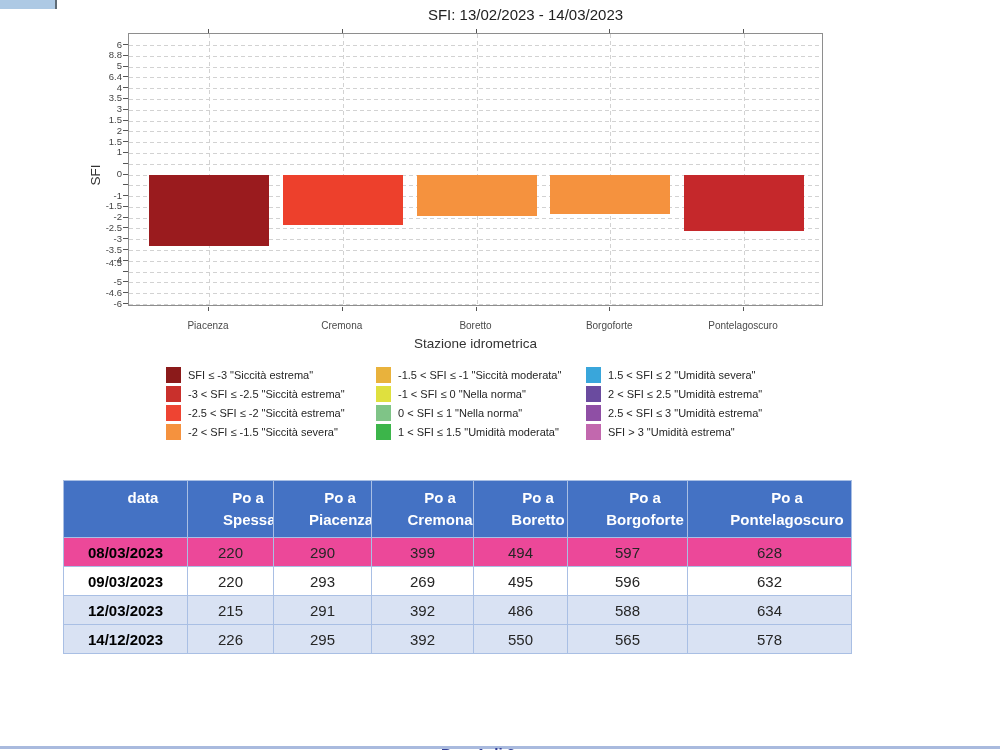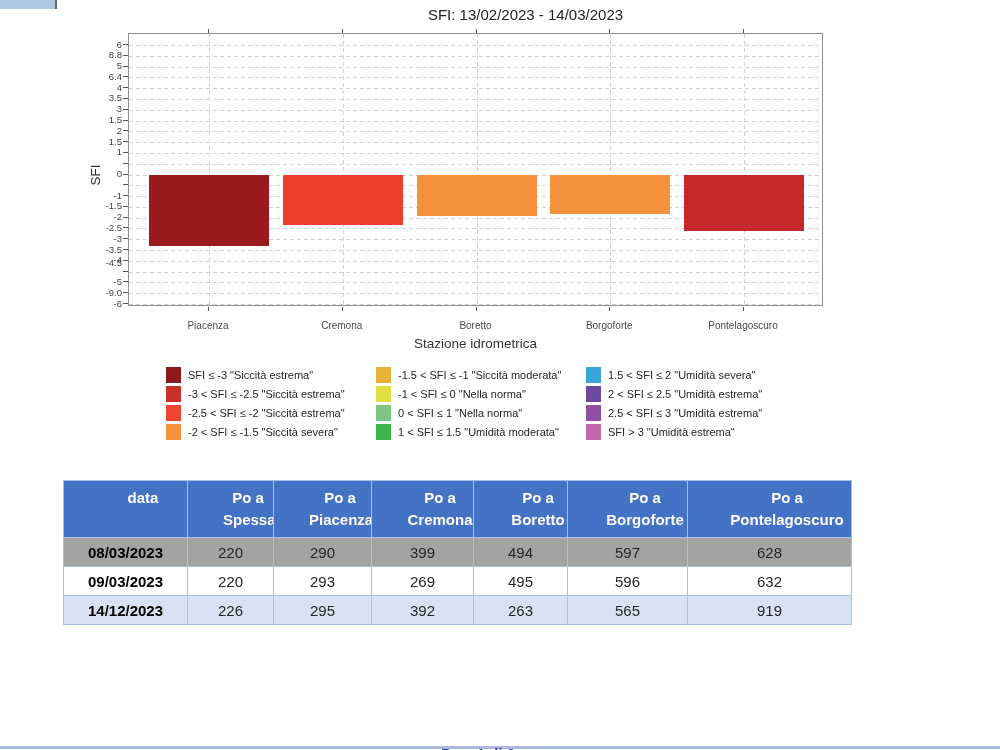--- a/index.html
+++ b/index.html
@@ -99,21 +99,21 @@
     <div class="ytick-label" style="top: 232.754px;">-3</div>
     <div class="ytick" style="top: 249.046px;"></div>
     <div class="ytick-label" style="top: 243.546px;">-3.5</div>
     <div class="ytick" style="top: 259.837px;"></div>
     <div class="ytick-label" style="top: 254.337px;">-4</div>
     <div class="ytick" style="top: 270.629px;"></div>
     <div class="ytick-label" style="top: 257px;">-4.5</div>
     <div class="ytick" style="top: 281.42px;"></div>
     <div class="ytick-label" style="top: 275.92px;">-5</div>
     <div class="ytick" style="top: 292.212px;"></div>
-    <div class="ytick-label" style="top: 286.712px;">-9.0</div>
+    <div class="ytick-label" style="top: 286.712px;">-4.6</div>
     <div class="ytick" style="top: 303.003px;"></div>
     <div class="ytick-label" style="top: 297.503px;">-6</div>
     <div class="xtick" style="left: 208px; top: 307px;"></div>
     <div class="xtick" style="left: 208px; top: 29px;"></div>
     <div class="xtick" style="left: 341.75px; top: 307px;"></div>
     <div class="xtick" style="left: 341.75px; top: 29px;"></div>
     <div class="xtick" style="left: 475.5px; top: 307px;"></div>
     <div class="xtick" style="left: 475.5px; top: 29px;"></div>
     <div class="xtick" style="left: 609.25px; top: 307px;"></div>
     <div class="xtick" style="left: 609.25px; top: 29px;"></div>
@@ -254,46 +254,55 @@
           <div>Po a</div>
           <div>Borgoforte</div>
         </th>
         <th style="background: rgb(68, 114, 196);">
           <div>Po a</div>
           <div>Pontelagoscuro</div>
         </th>
       </tr>
     </thead>
   <tbody id="tbody">
-      <tr style="background: #a3a3a3;">
+      <tr style="background: #ec4899;">
         <td class="date">08/03/2023</td>
         <td class="">220</td>
         <td class="">290</td>
         <td class="">399</td>
         <td class="">494</td>
         <td class="">597</td>
         <td class="">628</td>
       </tr>
       <tr style="background: rgb(255, 255, 255);">
         <td class="date">09/03/2023</td>
         <td class="">220</td>
         <td class="">293</td>
         <td class="">269</td>
         <td class="">495</td>
         <td class="">596</td>
         <td class="">632</td>
       </tr>
       <tr style="background: rgb(217, 226, 243);">
+        <td class="date">12/03/2023</td>
+        <td class="">215</td>
+        <td class="">291</td>
+        <td class="">392</td>
+        <td class="">486</td>
+        <td class="">588</td>
+        <td class="">634</td>
+      </tr>
+      <tr style="background: rgb(217, 226, 243);">
         <td class="date">14/12/2023</td>
         <td class="">226</td>
         <td class="">295</td>
         <td class="">392</td>
-        <td class="">263</td>
+        <td class="">550</td>
         <td class="">565</td>
-        <td class="">919</td>
+        <td class="">578</td>
       </tr>
     </tbody>
 </table>
 
 <div class="bottom-line"></div>
 <div class="footer-text">Pag. 1 di 2</div>
 
 <div class="xcat-label" style="left: 143px;">Piacenza</div>
 <div class="xcat-label" style="left: 276.75px;">Cremona</div>
 <div class="xcat-label" style="left: 410.5px;">Boretto</div>

